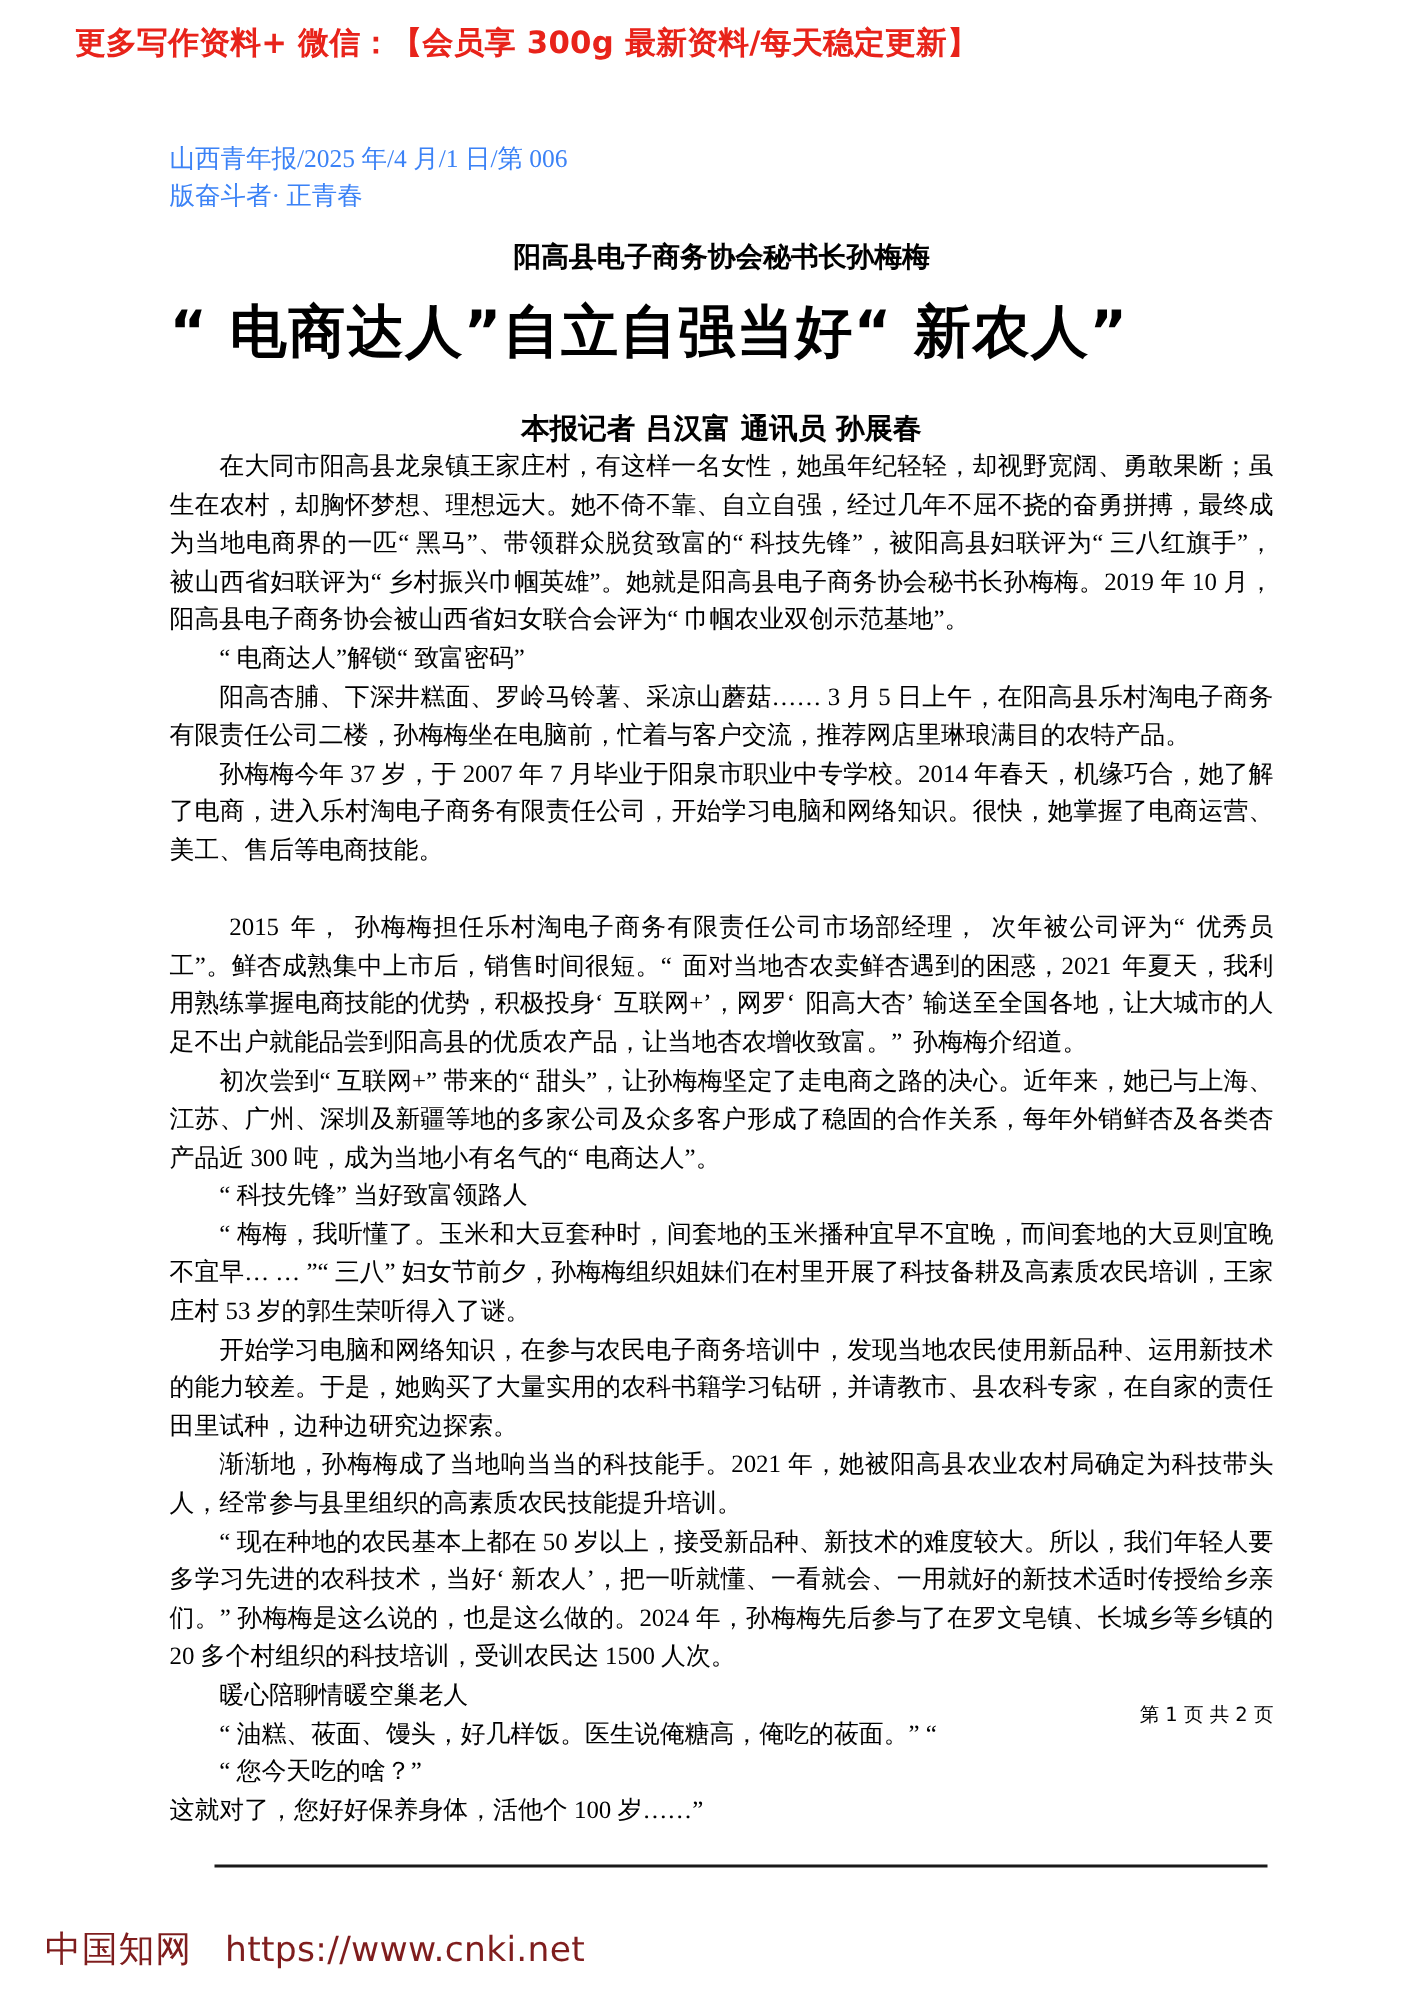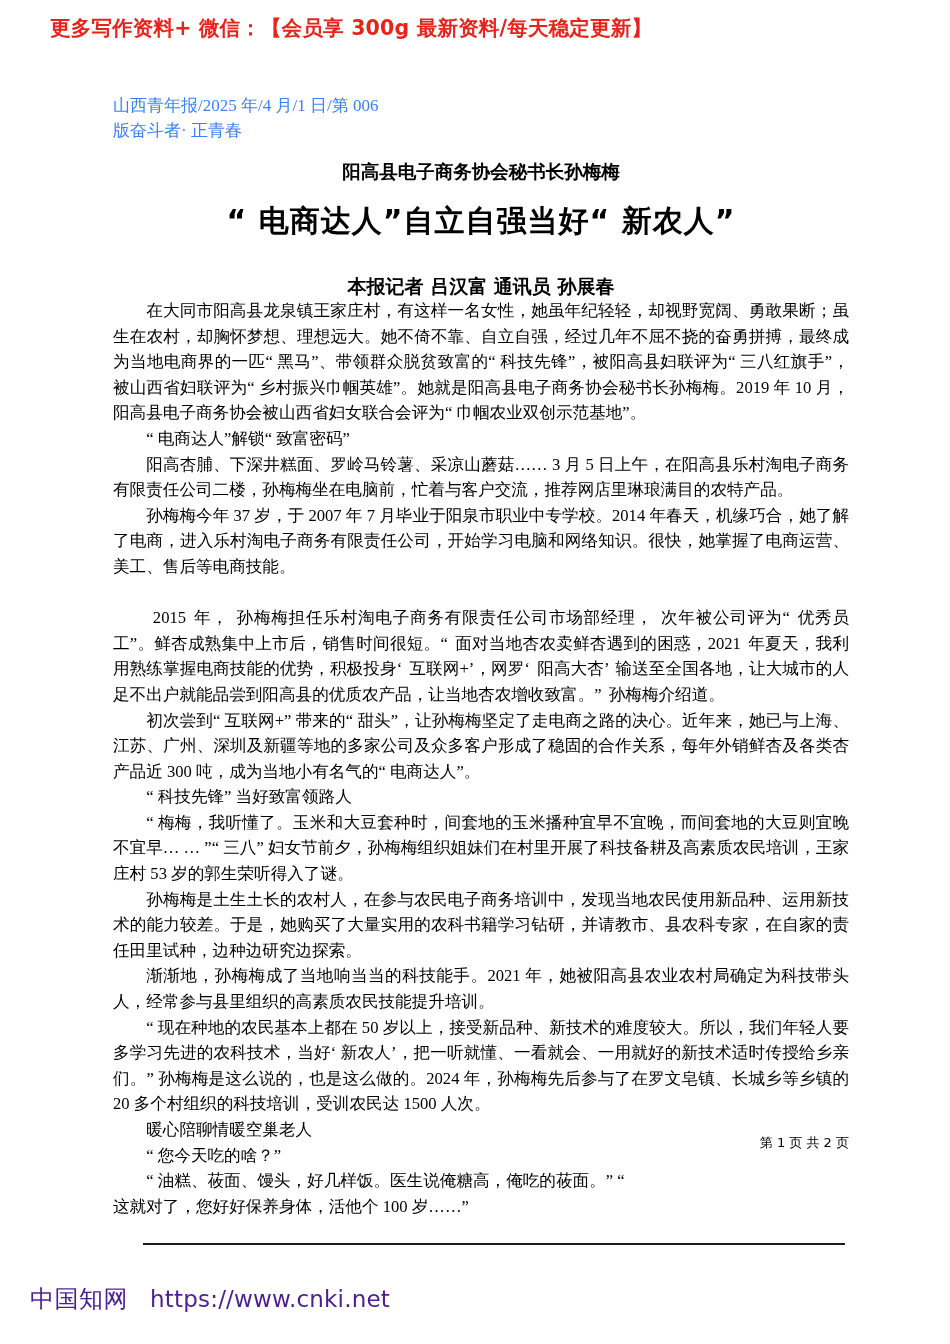--- a/index.html
+++ b/index.html
@@ -60,22 +60,22 @@
     font-size: 18.5px;
     font-weight: bold;
     line-height: 26px;
     font-family: Liberation Serif, serif;
   }
   .headline {
     position: absolute;
     left: 113px;
     top: 200px;
     width: 736px;
-    text-align: center;
-    font-size: 30px;
+    text-align: left;
+    font-size: 38px;
     font-weight: bold;
     line-height: 42px;
     letter-spacing: 1px;
     font-family: "DejaVu Sans", "Liberation Sans", sans-serif;
   }
   .byline {
     position: absolute;
     left: 113px;
     top: 272px;
     width: 736px;
@@ -131,21 +131,21 @@
   }
 
   
   .watermark {
     position: absolute;
     left: 30px;
     top: 1283px;
     display: flex;
     align-items: baseline;
     gap: 22px;
-    color: #4c1d95;
+    color: #7f1d1d;
     font-family: "DejaVu Sans", "Liberation Sans", sans-serif;
   }
   .watermark .wm-name {
     font-size: 24px;
     letter-spacing: 0.5px;
   }
   .watermark .wm-url {
     font-size: 23px;
     letter-spacing: 0.2px;
   }
@@ -170,26 +170,26 @@
 
   <div class="body-text">
     <p>在大同市阳高县龙泉镇王家庄村，有这样一名女性，她虽年纪轻轻，却视野宽阔、勇敢果断；虽生在农村，却胸怀梦想、理想远大。她不倚不靠、自立自强，经过几年不屈不挠的奋勇拼搏，最终成为当地电商界的一匹“ 黑马”、带领群众脱贫致富的“ 科技先锋”，被阳高县妇联评为“ 三八红旗手”，被山西省妇联评为“ 乡村振兴巾帼英雄”。她就是阳高县电子商务协会秘书长孙梅梅。2019 年 10 月，阳高县电子商务协会被山西省妇女联合会评为“ 巾帼农业双创示范基地”。</p>
     <p>“ 电商达人”解锁“ 致富密码”</p>
     <p>阳高杏脯、下深井糕面、罗岭马铃薯、采凉山蘑菇…… 3 月 5 日上午，在阳高县乐村淘电子商务有限责任公司二楼，孙梅梅坐在电脑前，忙着与客户交流，推荐网店里琳琅满目的农特产品。</p>
     <p>孙梅梅今年 37 岁，于 2007 年 7 月毕业于阳泉市职业中专学校。2014 年春天，机缘巧合，她了解了电商，进入乐村淘电子商务有限责任公司，开始学习电脑和网络知识。很快，她掌握了电商运营、美工、售后等电商技能。</p>
     <p class="gap-before wide">2015 年， 孙梅梅担任乐村淘电子商务有限责任公司市场部经理， 次年被公司评为“ 优秀员工”。鲜杏成熟集中上市后，销售时间很短。“ 面对当地杏农卖鲜杏遇到的困惑，2021 年夏天，我利用熟练掌握电商技能的优势，积极投身‘ 互联网+’，网罗‘ 阳高大杏’ 输送至全国各地，让大城市的人足不出户就能品尝到阳高县的优质农产品，让当地杏农增收致富。” 孙梅梅介绍道。</p>
     <p>初次尝到“ 互联网+” 带来的“ 甜头”，让孙梅梅坚定了走电商之路的决心。近年来，她已与上海、江苏、广州、深圳及新疆等地的多家公司及众多客户形成了稳固的合作关系，每年外销鲜杏及各类杏产品近 300 吨，成为当地小有名气的“ 电商达人”。</p>
     <p>“ 科技先锋” 当好致富领路人</p>
     <p>“ 梅梅，我听懂了。玉米和大豆套种时，间套地的玉米播种宜早不宜晚，而间套地的大豆则宜晚不宜早… … ”“ 三八” 妇女节前夕，孙梅梅组织姐妹们在村里开展了科技备耕及高素质农民培训，王家庄村 53 岁的郭生荣听得入了谜。</p>
-    <p>孙梅梅是土生土长的农村人，在参与农民电子商务培训中，发现当地农民使用新品种、运用新技术的能力较差。于是，她购买了大量实用的农科书籍学习钻研，并请教市、县农科专家，在自家的责任田里试种，边种边研究边探索。</p>
+    <p>开始学习电脑和网络知识，在参与农民电子商务培训中，发现当地农民使用新品种、运用新技术的能力较差。于是，她购买了大量实用的农科书籍学习钻研，并请教市、县农科专家，在自家的责任田里试种，边种边研究边探索。</p>
     <p>渐渐地，孙梅梅成了当地响当当的科技能手。2021 年，她被阳高县农业农村局确定为科技带头人，经常参与县里组织的高素质农民技能提升培训。</p>
     <p>“ 现在种地的农民基本上都在 50 岁以上，接受新品种、新技术的难度较大。所以，我们年轻人要多学习先进的农科技术，当好‘ 新农人’，把一听就懂、一看就会、一用就好的新技术适时传授给乡亲们。” 孙梅梅是这么说的，也是这么做的。2024 年，孙梅梅先后参与了在罗文皂镇、长城乡等乡镇的 20 多个村组织的科技培训，受训农民达 1500 人次。</p>
     <p>暖心陪聊情暖空巢老人</p>
+    <p class="nowrap-line">“ 油糕、莜面、馒头，好几样饭。医生说俺糖高，俺吃的莜面。” “</p>
     <p class="nowrap-line">“ 您今天吃的啥？”</p>
-    <p class="nowrap-line">“ 油糕、莜面、馒头，好几样饭。医生说俺糖高，俺吃的莜面。” “</p>
     <p class="nowrap-line" style="text-indent:0">这就对了，您好好保养身体，活他个 100 岁……”</p>
   </div>
 
   <div class="page-number">第 1 页 共 2 页</div>
 
   <div class="bottom-rule"></div>
 
   <div class="watermark">
     <span class="wm-name">中国知网</span>
     <span class="wm-url">https://www.cnki.net</span>

